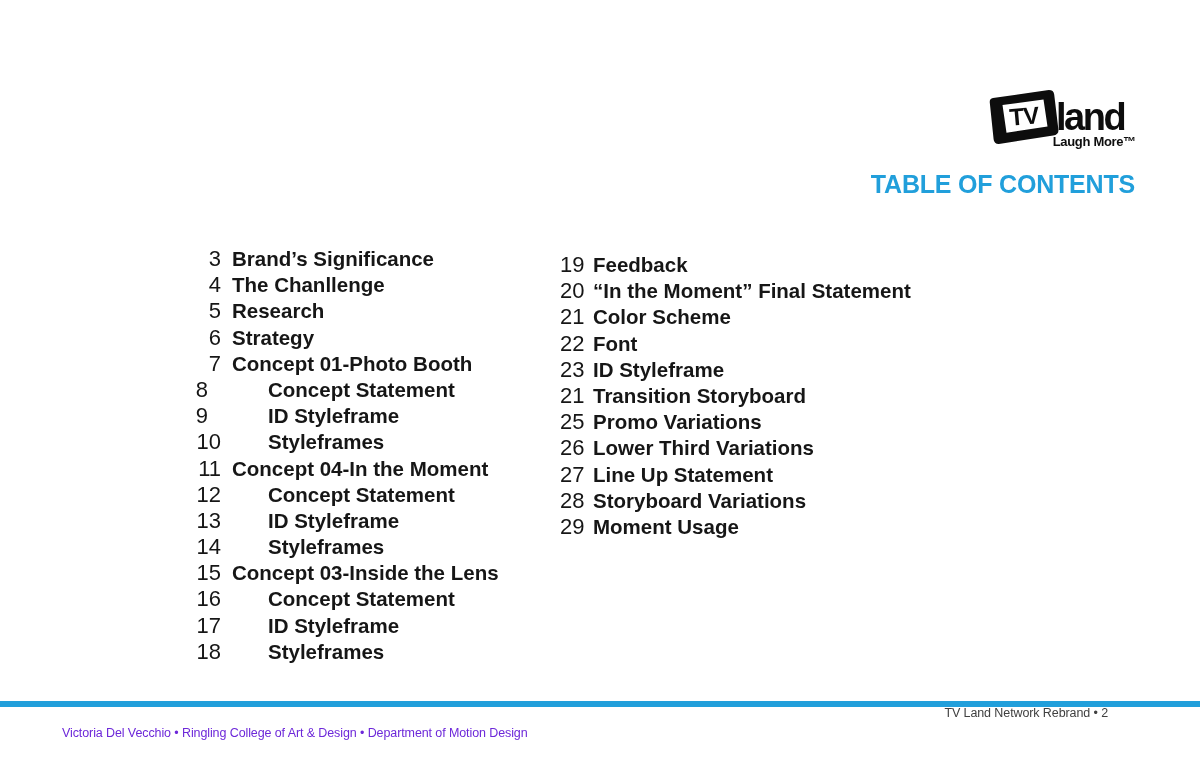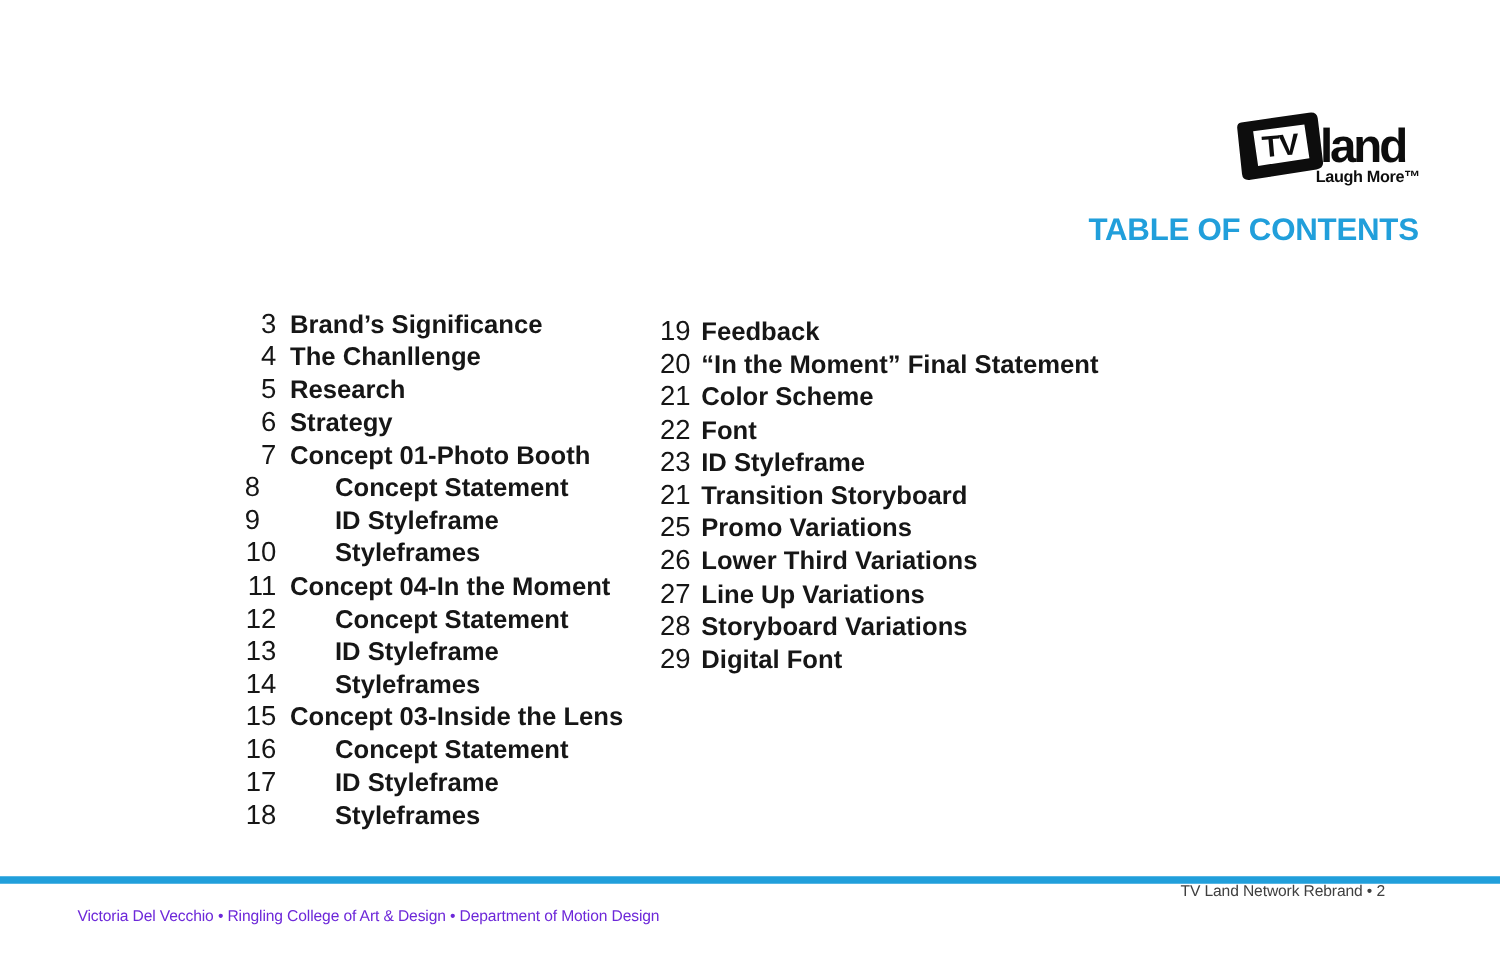--- a/index.html
+++ b/index.html
@@ -35,21 +35,21 @@
     flex:0 0 27px;width:27px;text-align:right;
     font-size:22px;color:var(--ink);
   }
   .toc-num.shift{transform:translateX(-13px);}
   .toc-label{
     margin-left:11px;font-size:20.5px;color:var(--ink);
     white-space:nowrap;
     font-weight:bold;
   }
   .toc-row.sub .toc-label{margin-left:47px;}
-  .toc-col-right .toc-num{flex-basis:24px;width:24px;}
+  .toc-col-right .toc-num{flex-basis:24px;width:24px;margin-left:32px;}
   .toc-col-right .toc-label{margin-left:9px;}
 
   
   .footer-rule{
     position:absolute;left:0;top:701px;width:1200px;height:6px;
     background:var(--accent);
   }
   .footer-credit{
     position:absolute;left:62px;top:726px;
     font-size:12.5px;letter-spacing:-0.1px;color:#6d28d9;
@@ -172,29 +172,29 @@
         <div class="toc-row">
           <span class="toc-num">25</span>
           <span class="toc-label">Promo Variations</span>
         </div>
         <div class="toc-row">
           <span class="toc-num">26</span>
           <span class="toc-label">Lower Third Variations</span>
         </div>
         <div class="toc-row">
           <span class="toc-num">27</span>
-          <span class="toc-label">Line Up Variations</span>
+          <span class="toc-label">Line Up Statement</span>
         </div>
         <div class="toc-row">
           <span class="toc-num">28</span>
           <span class="toc-label">Storyboard Variations</span>
         </div>
         <div class="toc-row">
           <span class="toc-num">29</span>
-          <span class="toc-label">Digital Font</span>
+          <span class="toc-label">Moment Usage</span>
         </div>
       </div>
   </main>
 
   <div class="footer-rule"></div>
   <div class="footer-credit">Victoria Del Vecchio • Ringling College of Art &amp; Design • Department of Motion Design</div>
   <div class="footer-project">TV Land Network Rebrand • 2</div>
 
 </div>
 

